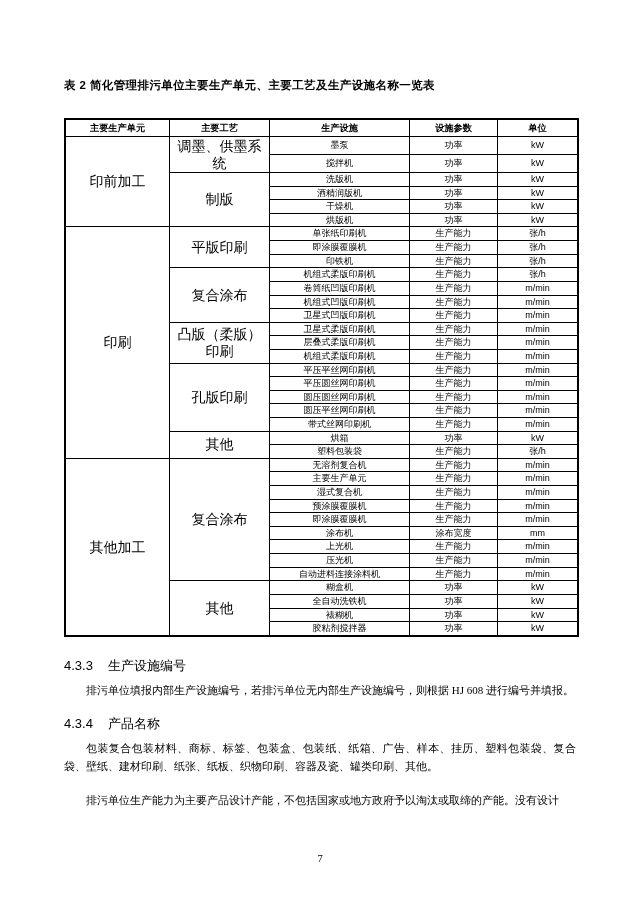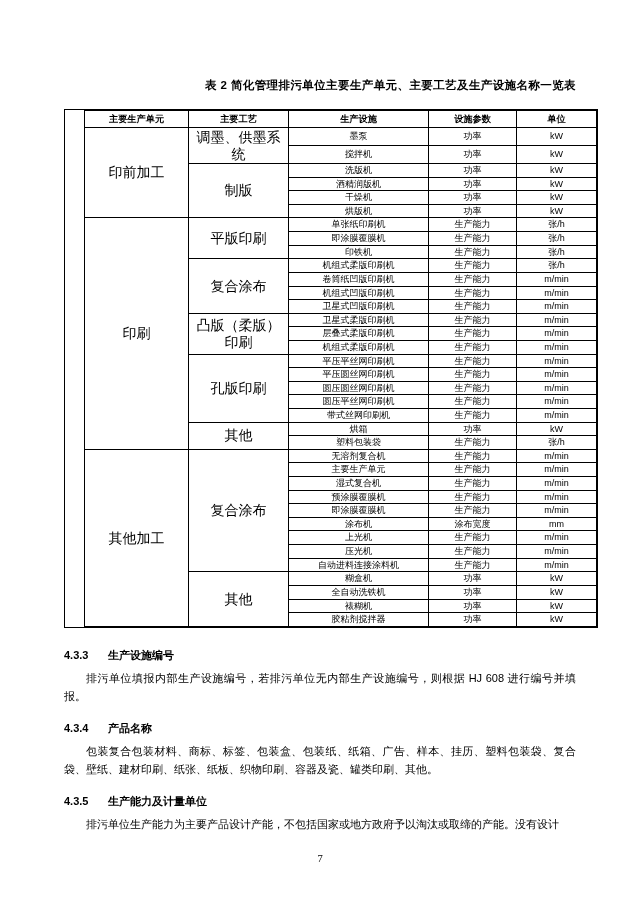--- a/index.html
+++ b/index.html
@@ -17,26 +17,26 @@
     color: #000;
     overflow: hidden;
   }
   .content {
     position: absolute;
     left: 64px;
     top: 78px;
     width: 512px;
   }
   .table-caption {
-    text-align: right;
+    text-align: left;
     font-size: 11.5px;
     font-family: "Liberation Sans", sans-serif;
     font-weight: bold;
     letter-spacing: 0.4px;
-    margin-bottom: 16px;
+    margin-bottom: 25px;
   }
   table.spec {
     border-collapse: collapse;
     width: 512px;
     table-layout: fixed;
     font-size: 9px;
     font-family: "Liberation Sans", sans-serif;
   }
   table.spec col.c1 { width: 104px; }
   table.spec col.c2 { width: 100px; }
@@ -56,41 +56,40 @@
     font-weight: bold;
     height: 17px;
     font-size: 9.2px;
   }
   table.spec td.grp {
     font-size: 14px;
   }
   .outer-border {
     border: 1.6px solid #000;
     display: inline-block;
-    padding-left: 19px;
   }
   .sec {
     margin-top: 16px;
   }
   .sec-head {
-    font-size: 11px;
+    font-size: 13px;
     font-family: "Liberation Sans", sans-serif;
-    font-weight: bold;
+    font-weight: normal;
   }
   .sec-head .num {
     display: inline-block;
     min-width: 44px;
   }
   .para {
     font-size: 11px;
     line-height: 1.65;
     text-indent: 22px;
     margin-top: 6px;
     text-align: justify;
-    font-family: Liberation Sans, sans-serif;
+    font-family: Liberation Serif, serif;
   }
   .pagenum {
     position: absolute;
     left: 0;
     right: 0;
     top: 853px;
     text-align: center;
     font-size: 10.5px;
     font-family: "Liberation Serif", serif;
   }
@@ -326,22 +325,19 @@
     </div>
 
     <div class="sec">
       <div class="sec-head">
         <span class="num">4.3.4</span><span>产品名称</span>
       </div>
       <div class="para">包装复合包装材料、商标、标签、包装盒、包装纸、纸箱、广告、样本、挂历、塑料包装袋、复合袋、壁纸、建材印刷、纸张、纸板、织物印刷、容器及瓷、罐类印刷、其他。</div>
     </div>
 
     <div class="sec">
-      <div class="sec-head">
-        <span class="num">4.3.5</span><span>生产能力及计量单位</span>
-      </div>
       <div class="para">排污单位生产能力为主要产品设计产能，不包括国家或地方政府予以淘汰或取缔的产能。没有设计</div>
     </div>
 
   </div>
 
   <div class="pagenum">7</div>
 </div>
 
 </body></html>

